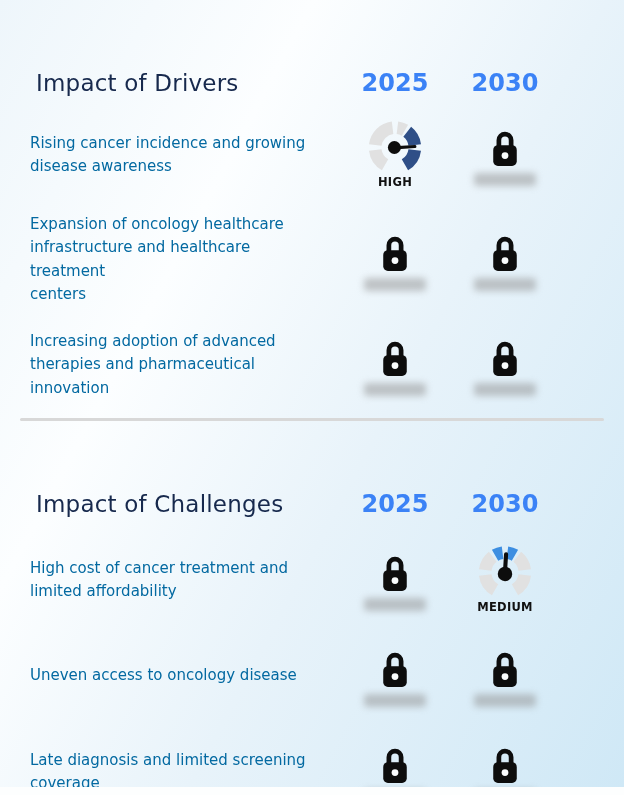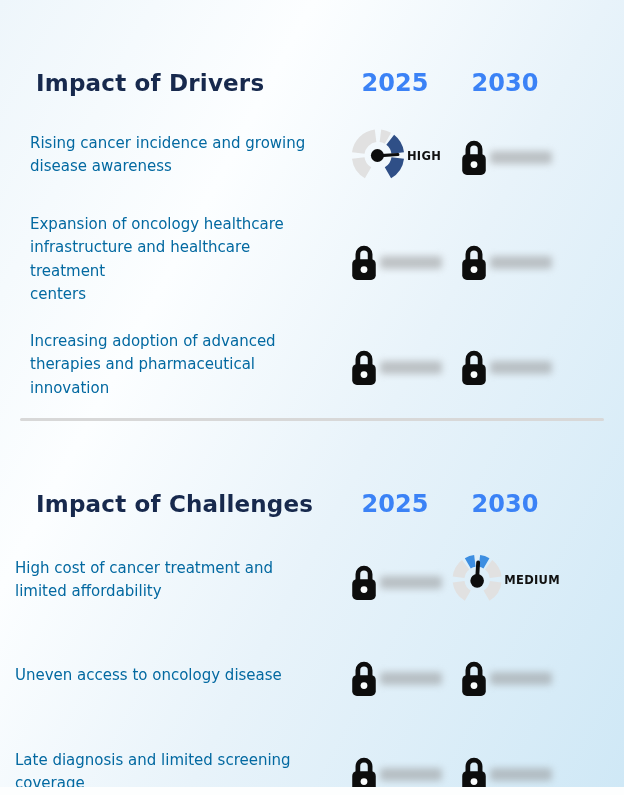--- a/index.html
+++ b/index.html
@@ -20,44 +20,44 @@
     grid-template-columns: 1fr 110px 110px;
     padding-left: 30px;
     padding-right: 64px;
     align-items: center;
   }
   .section-header { align-items: baseline; }
   .sec1 .section-header { padding-top: 26px; }
   .sec2 .section-header { margin-top: 26px; }
   .section-title {
     font-size: 23px;
-    font-weight: bold;
+    font-weight: normal;
     color: #17294d;
     padding-left: 6px;
     letter-spacing: 0.2px;
     margin-top: 44px;
   }
   .year-header {
     font-size: 24px;
     font-weight: bold;
     color: #3b82f6;
     text-align: center;
   }
   .row { margin-top: 24px; min-height: 68px; }
-  .sec2 .row { margin-top: 28px; padding-left: 15px; }
+  .sec2 .row { margin-top: 28px; }
   .row-label {
     font-size: 15px;
     line-height: 1.55;
     color: #0369a1;
     white-space: pre-line;
     padding-right: 10px;
   }
   .cell {
     display: flex;
-    flex-direction: row;
+    flex-direction: column;
     align-items: center;
     justify-content: center;
   }
   .gauge-svg { width: 58px; height: 53px; display: block; }
   .gauge-label {
     font-size: 11.5px;
     font-weight: bold;
     color: #111;
     letter-spacing: 0.3px;
     margin-top: 1px;

